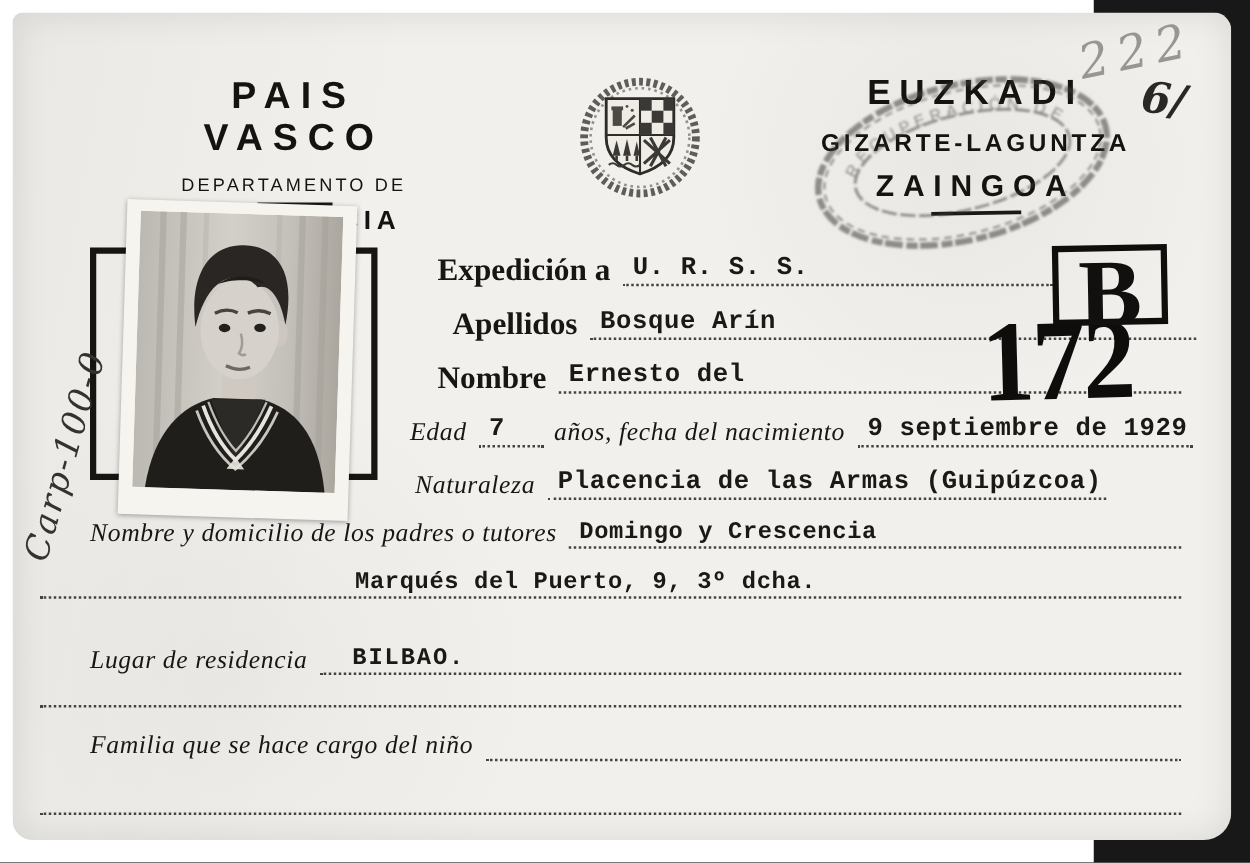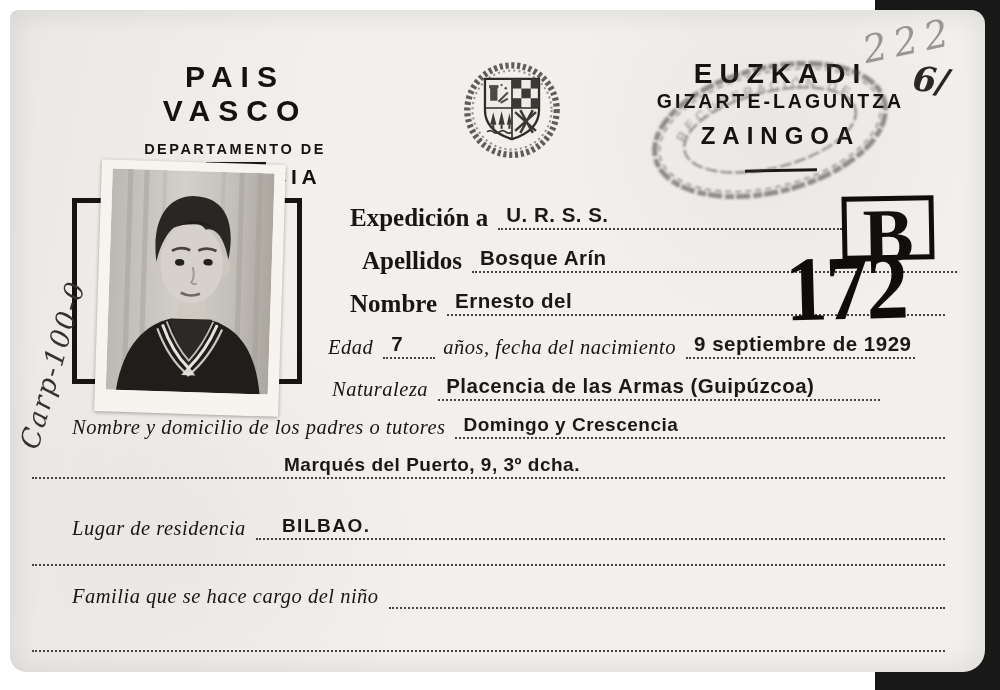--- a/index.html
+++ b/index.html
@@ -12,26 +12,26 @@
       radial-gradient(circle at 18% 80%, rgba(90,90,90,0.05), transparent 25%),
       linear-gradient(100deg, rgba(0,0,0,0.03), transparent 30%),
       #f2f0ec;
     border-radius:8px 14px 22px 16px;
     box-shadow: inset 0 0 30px rgba(0,0,0,0.10);
     color:#181614;
   }
   
   .hdr-left{position:absolute;left:95px;top:50px;width:260px;text-align:center;font-family:"Liberation Sans",sans-serif;color:#141311;}
   .hdr-left .l1{font-size:30px;font-weight:bold;letter-spacing:8px;}
-  .hdr-left .l2{font-size:14.5px;font-weight:bold;letter-spacing:2.5px;margin-top:13px;}
+  .hdr-left .l2{font-size:14.5px;font-weight:normal;letter-spacing:2.5px;margin-top:13px;}
   .hdr-left .l3{font-size:21px;font-weight:bold;letter-spacing:4.5px;margin-top:8px;}
   .hdr-rule-l{position:absolute;left:196px;top:152px;width:60px;height:3px;background:#1a1918;}
   .hdr-right{position:absolute;left:618px;top:48px;width:305px;text-align:center;font-family:"Liberation Sans",sans-serif;color:#141311;}
   .hdr-right .l1{font-size:28px;font-weight:bold;letter-spacing:7px;}
-  .hdr-right .l2{font-size:19.5px;font-weight:bold;letter-spacing:3px;}
+  .hdr-right .l2{font-size:19.5px;font-weight:bold;letter-spacing:3px;margin-top:14px;}
   .hdr-right .l3{font-size:24px;font-weight:bold;letter-spacing:7px;margin-top:9px;}
   .hdr-rule-r{position:absolute;left:735px;top:159px;width:72px;height:2.5px;background:#1a1918;transform:rotate(-1deg);}
   .emblem{position:absolute;left:450px;top:46px;width:104px;height:104px;}
   
   .stamp{position:absolute;left:620px;top:38px;width:280px;height:170px;pointer-events:none;}
   
   .pencil{position:absolute;left:852px;top:6px;width:120px;font-family:"DejaVu Serif",serif;font-style:italic;
     font-size:38px;color:#979695;letter-spacing:7px;transform:rotate(-12deg);}
   .inkmark{position:absolute;left:903px;top:50px;font-family:"DejaVu Serif",serif;font-style:italic;font-weight:bold;
     font-size:34px;color:#2a2826;transform:rotate(6deg);}
@@ -50,21 +50,21 @@
   .marginnote{position:absolute;left:-86px;top:338px;width:260px;height:34px;text-align:center;
     font-family:"DejaVu Serif",serif;font-style:italic;font-size:27px;color:#34322f;
     transform:rotate(-74deg);letter-spacing:2px;z-index:4;}
   
   .row{position:absolute;display:flex;align-items:flex-end;z-index:3;}
   .lbl{font-family:"Liberation Serif",serif;font-weight:bold;font-size:25px;line-height:1;
     white-space:nowrap;padding-right:10px;color:#181614;}
   .lbl.it{font-weight:normal;font-style:italic;font-size:20.5px;letter-spacing:0.5px;padding-bottom:2px;}
   .fill{flex:1;border-bottom:2px dotted #454341;white-space:nowrap;padding:0 4px 1px 8px;}
   .fill.fixed{flex:0 0 auto;}
-  .typed{font-family:Liberation Sans, sans-serif;font-weight:bold;font-size:19px;letter-spacing:0.5px;color:#1b1917;margin-top:10px;}
+  .typed{font-family:Liberation Mono, monospace;font-weight:bold;font-size:19px;letter-spacing:0.5px;color:#1b1917;margin-top:10px;}
   .typed.big{font-size:20.5px;}
   .r1{left:340px;top:193px;width:492px;}
   .r2{left:352px;top:236px;width:595px;}
   .r3{left:340px;top:279px;width:595px;}
   .r4{left:318px;top:322px;width:552px;}
   .r5{left:322px;top:364px;width:548px;}
   .r6{left:62px;top:404px;width:873px;}
   .r7{left:22px;top:444px;width:913px;}
   .r7 .typed{padding-left:244px;}
   .r8{left:62px;top:505px;width:873px;}

